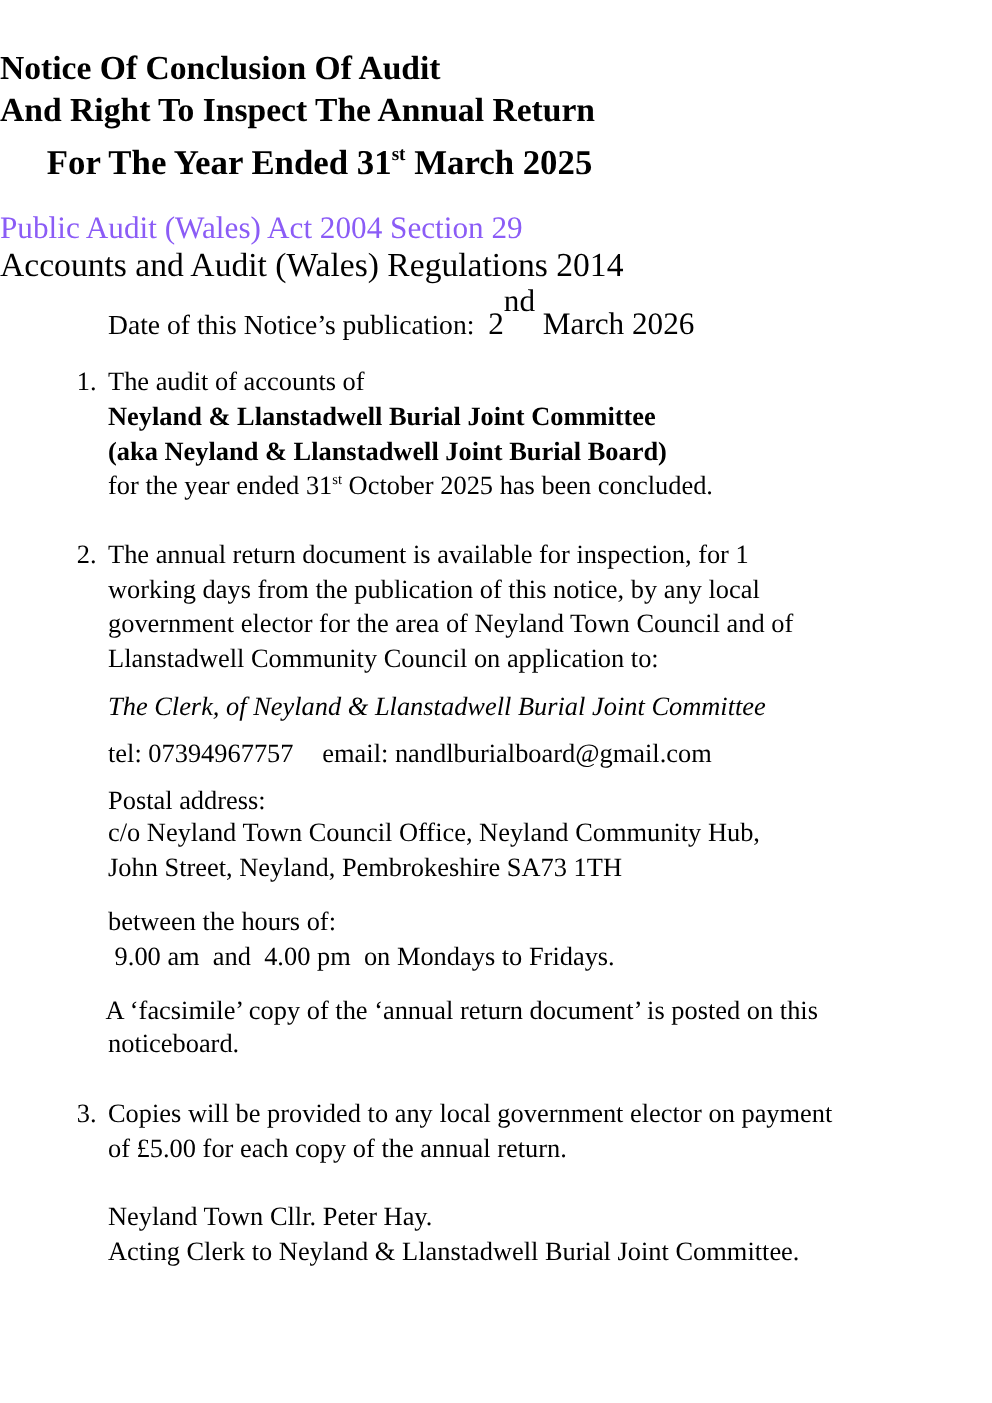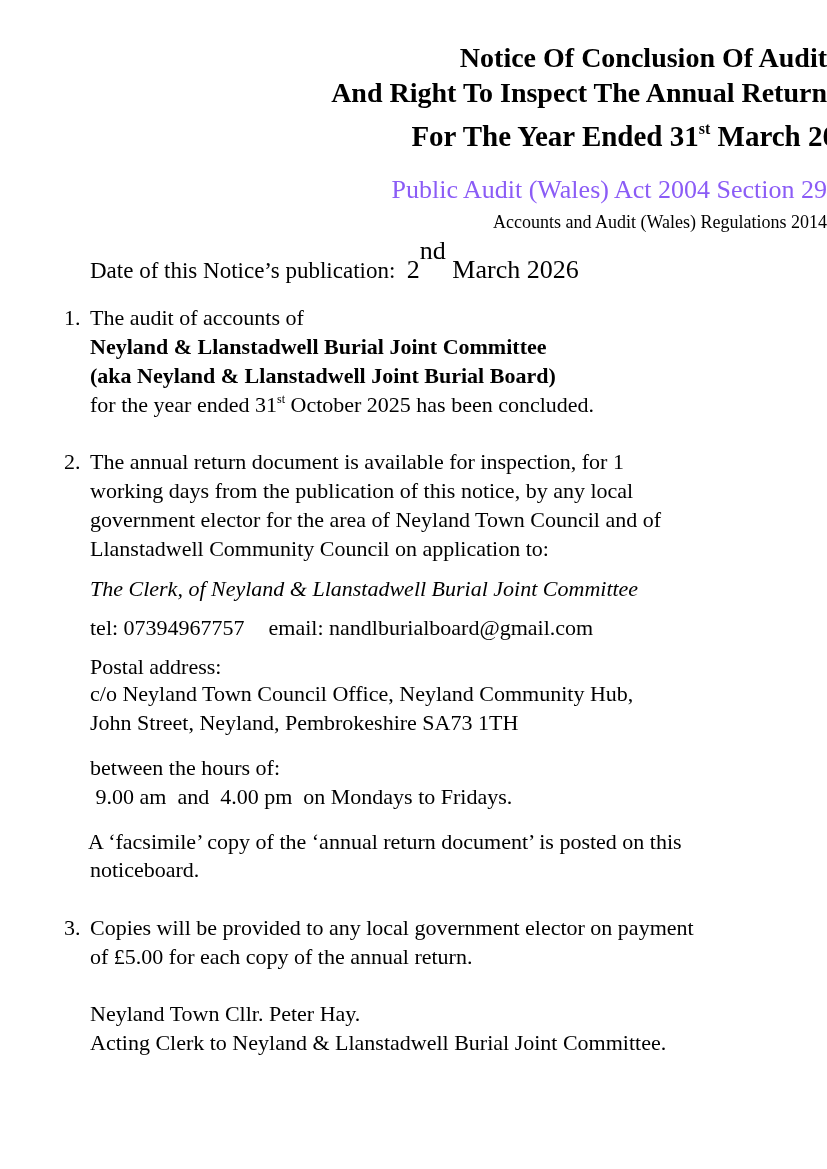--- a/index.html
+++ b/index.html
@@ -9,30 +9,30 @@
     }
     body {
       width: 827px;
       height: 1169px;
       position: relative;
       overflow: hidden;
       font-family: "Liberation Serif", serif;
       color: #000000;
     }
     .abs { position: absolute; white-space: nowrap; }
-    .center { left: 0; width: 827px; text-align: right; }
+    .center { left: 0; width: 827px; text-align: left; }
     .title {
       font-weight: bold;
       font-size: 28px;
       line-height: 32px;
     }
     .title3 { font-size: 29px; }
     sup { font-size: 0.55em; vertical-align: 0; position: relative; top: -0.75em; line-height: 0; }
     .red { color: #e8000b; font-size: 26px; line-height: 30px; }
-    .sub { font-size: 18px; line-height: 30px; }
+    .sub { font-size: 28px; line-height: 30px; }
     .date { font-size: 23px; line-height: 28px; }
     .date .big { font-size: 26px; }
     .body-text {
       font-size: 22px;
       line-height: 29px;
     }
     .bold { font-weight: bold; }
     .num { position: absolute; left: 64px; font-size: 22px; }
     .indent { left: 90px; }
     .email { }

